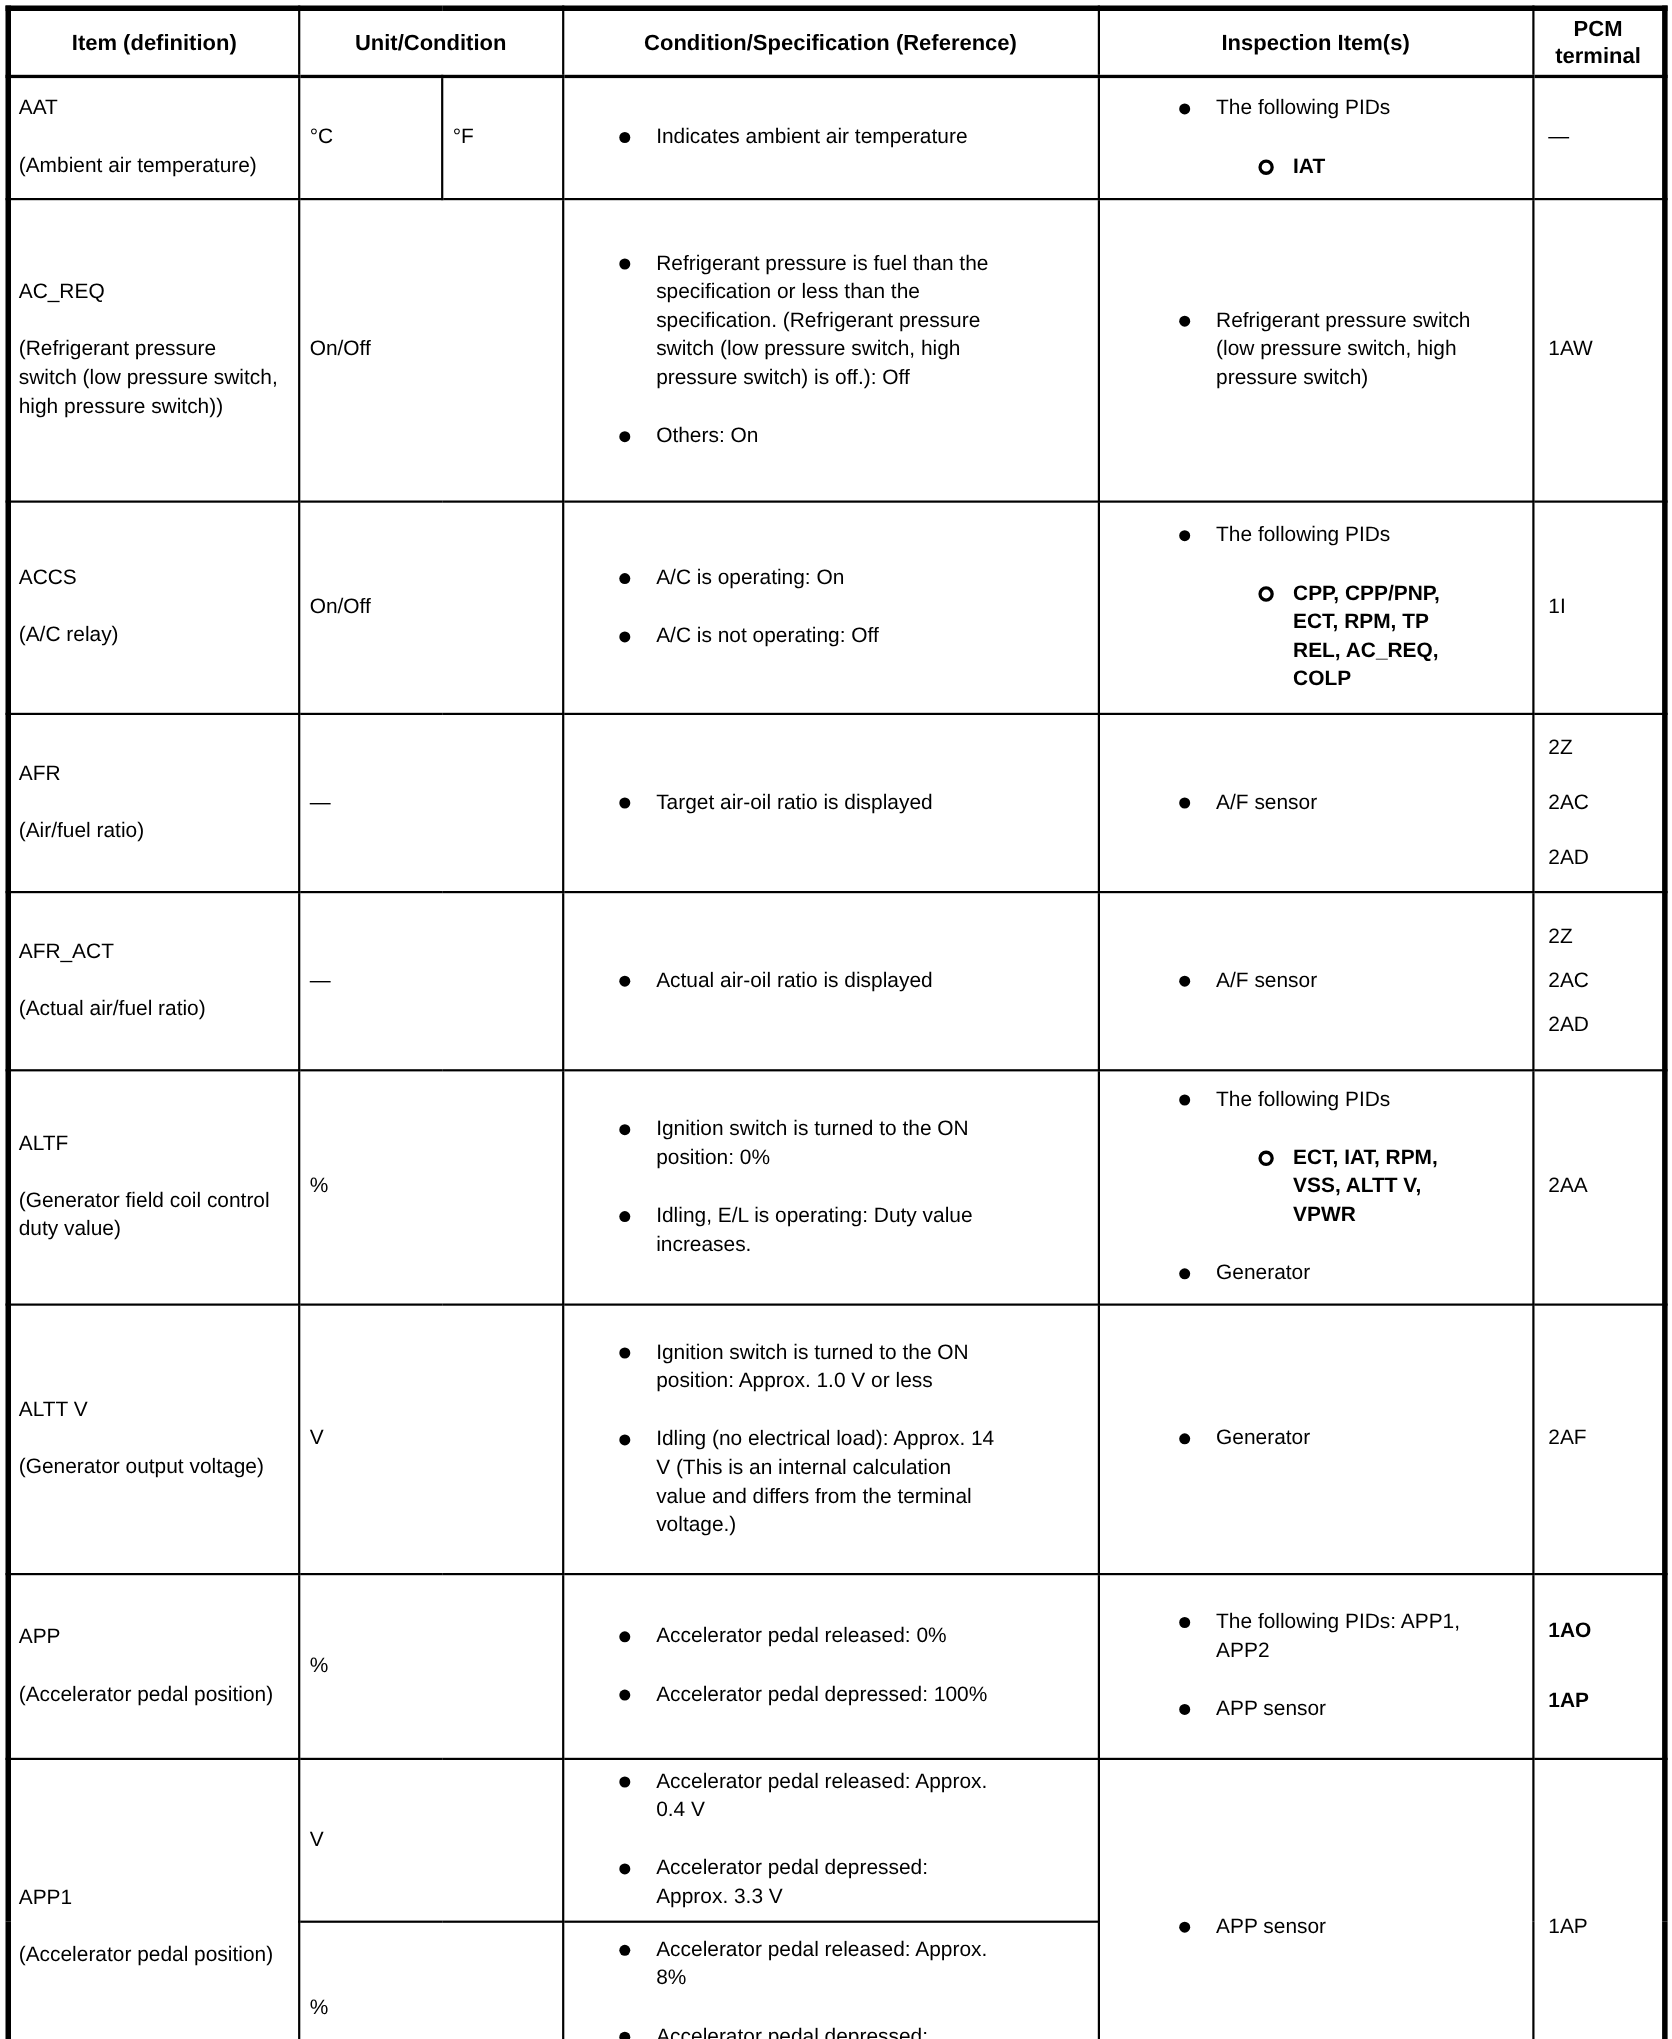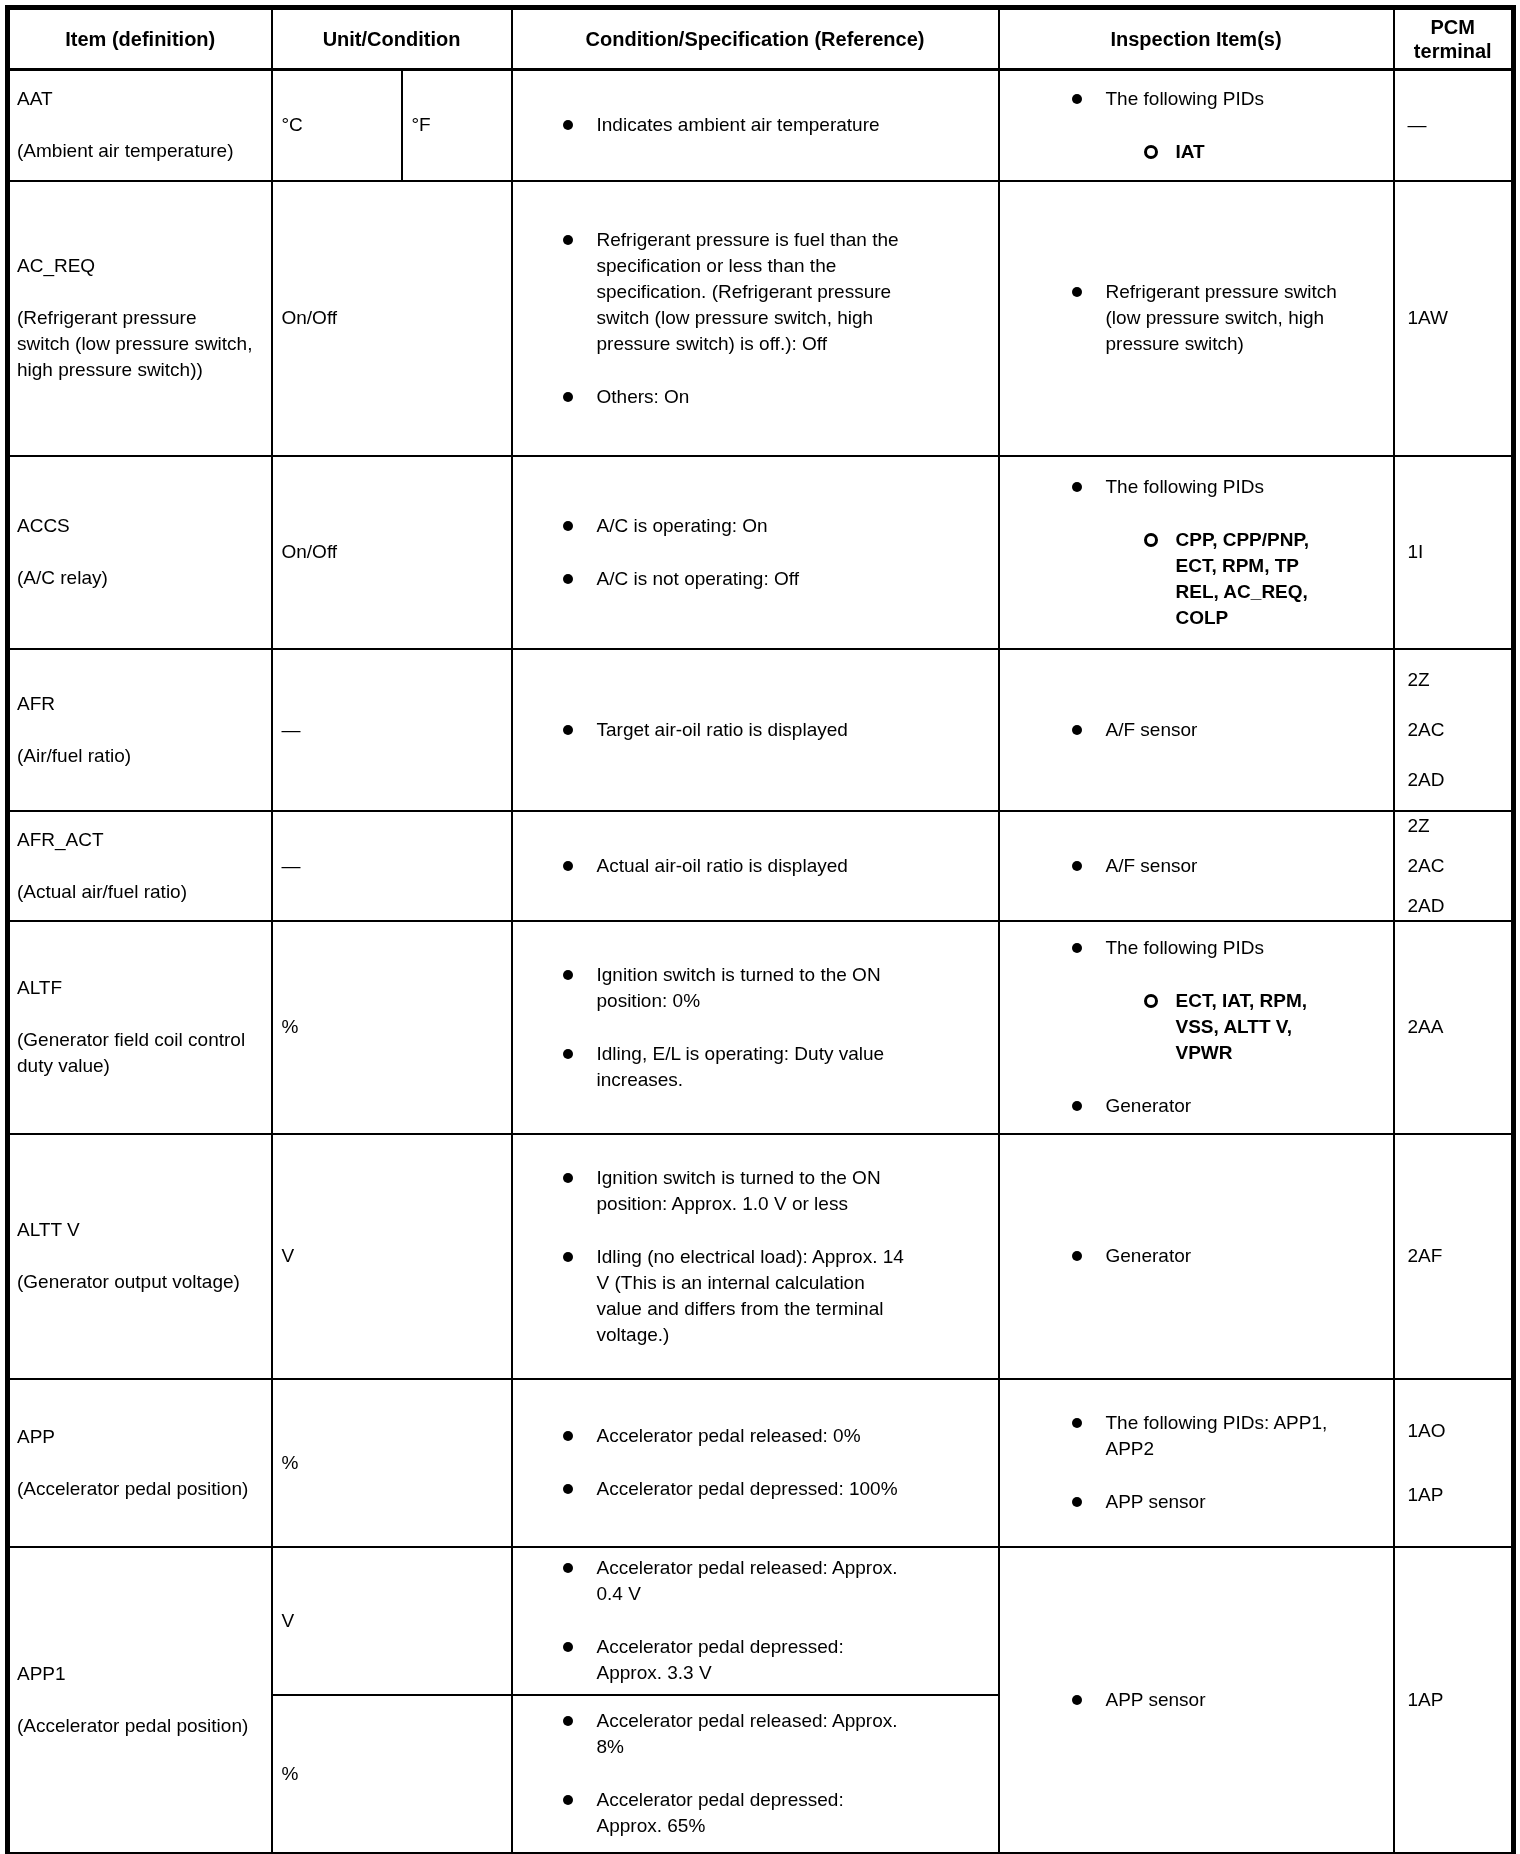--- a/index.html
+++ b/index.html
@@ -17,21 +17,21 @@
   .insp-cell .blist{padding-left:72px;padding-right:4px;}
   .b{display:flex;align-items:flex-start;}
   .dot{flex:0 0 auto;width:10px;height:10px;border-radius:50%;background:#000;margin:8px 24px 0 0;}
   .dot2{flex:0 0 auto;width:8px;height:8px;border:3px solid #000;border-radius:50%;background:#fff;margin:6px 18px 0 0;}
   .cond-cell .txt{max-width:310px;}
   .insp-cell .txt{max-width:235px;}
   .sub{display:flex;align-items:flex-start;margin-left:38px;margin-top:27px;}
   .sub .txt{max-width:160px;font-weight:bold;}
   .pcm3{display:flex;flex-direction:column;justify-content:space-between;height:126px;}
   .pcm3b{height:106px;}
-  .pcm2{display:flex;flex-direction:column;gap:38px;}
+  .pcm2{display:flex;flex-direction:column;gap:38px;font-weight:bold;}
 </style>
 </head>
 <body>
 
 <div class="doc">
 <table class="pid">
   <colgroup>
     <col style="width:264px">
         <col style="width:130px">
         <col style="width:110px">
@@ -170,21 +170,21 @@
       </td>
       <td class="pcm-cell">
         <div class="pcm3">
           <div>2Z</div>
           <div>2AC</div>
           <div>2AD</div>
         </div>
       </td>
     </tr>
 
-    <tr style="height:110px">
+    <tr style="height:162px">
       <td class="item-cell">
         <div class="item-name">AFR_ACT</div>
         <div>(Actual air/fuel ratio)</div>
       </td>
       <td class="unit-cell" colspan="2">—</td>
       <td class="cond-cell">
         <div class="blist">
           <div class="b">
                 <span class="dot"></span>
                 <div class="txt">Actual air-oil ratio is displayed</div>

